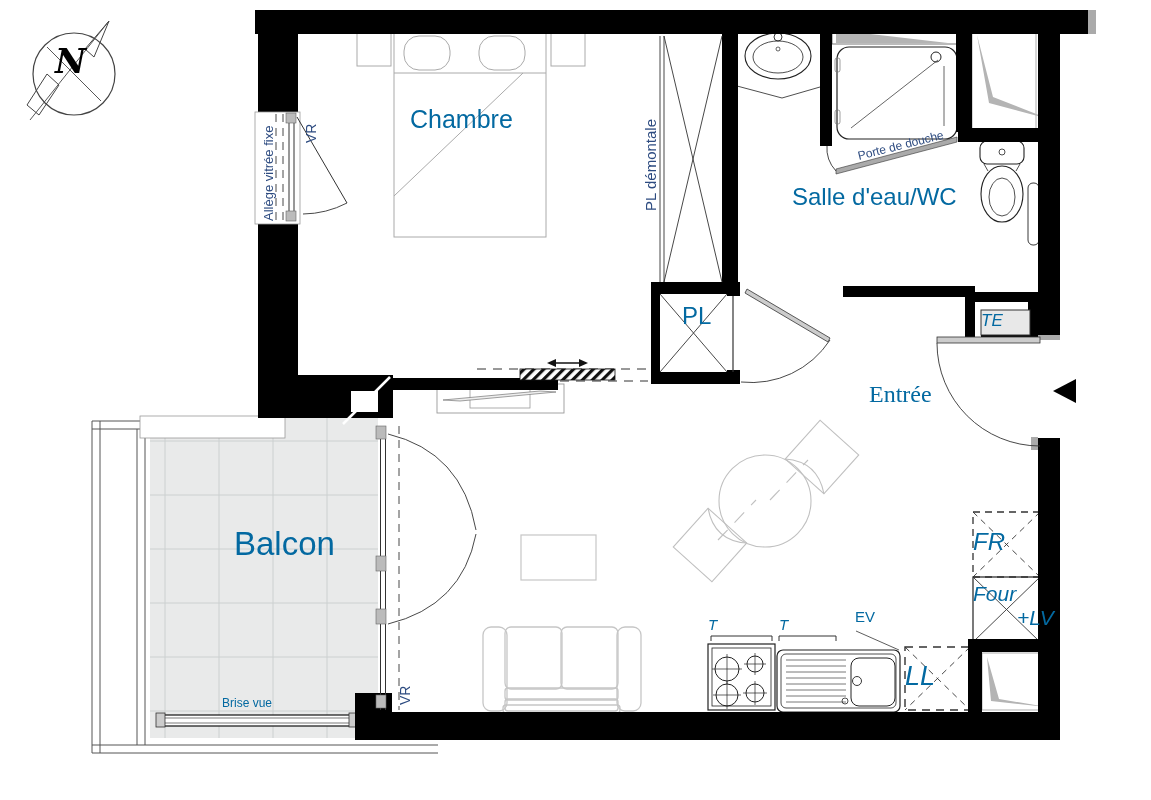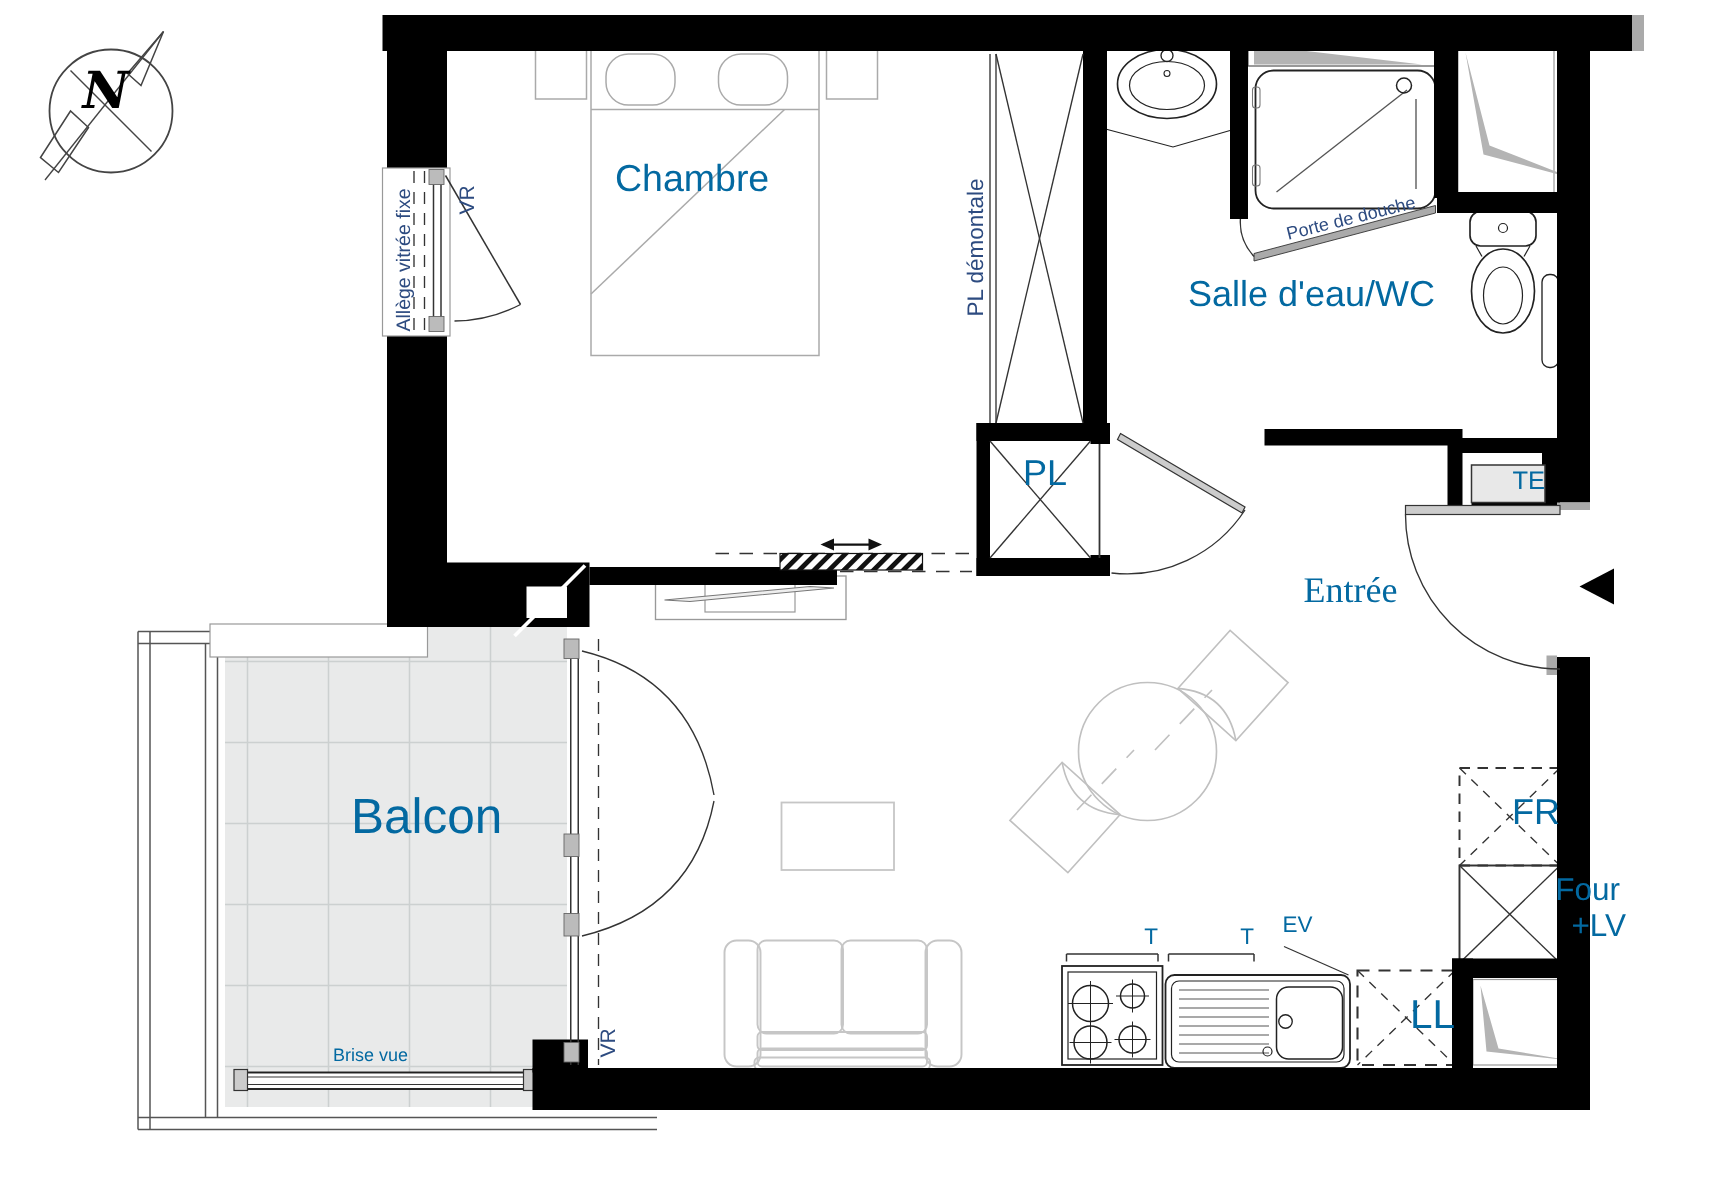--- a/index.html
+++ b/index.html
@@ -1,21 +1,21 @@
 <!DOCTYPE html>
 <html><head>
 <meta charset="utf-8">
 <style>
   html,body{margin:0;padding:0;background:#fff;}
   #plan{position:relative;width:1151px;height:800px;background:#fff;overflow:hidden;
         font-family:"Liberation Sans",sans-serif;}
   #plan svg{position:absolute;left:0;top:0;}
   .lbl{position:absolute;color:#0369a1;white-space:nowrap;line-height:1.05;}
   .ann{color:#2d4b80;}
-  .ctr{text-align:right;}
+  .ctr{text-align:left;font-style:italic;}
   .vlabel{position:absolute;transform:rotate(-90deg);transform-origin:0 0;white-space:nowrap;color:#2d4b80;}
   .tilt{transform:rotate(-14deg);transform-origin:0 50%;}
   .compassN{position:absolute;font-family:"DejaVu Serif",serif;font-style:italic;font-weight:700;color:#000;}
 </style>
 </head>
 <body>
 
 <div id="plan">
 
 <svg width="1151" height="800" viewBox="0 0 1151 800">
@@ -313,21 +313,21 @@
 
 <div class="lbl" style="left:410px;top:106px;font-size:25px;">Chambre</div>
 <div class="lbl" style="left:792px;top:184px;font-size:24px;">Salle d'eau/WC</div>
 <div class="lbl" style="left:869px;top:382px;font-size:24px;font-family:Liberation Serif, serif;">Entrée</div>
 <div class="lbl" style="left:234px;top:527px;font-size:33px;">Balcon</div>
 
 <div class="lbl" style="left:222px;top:697px;font-size:12px;">Brise vue</div>
 <div class="lbl" style="left:666px;top:303px;font-size:24px;margin-left:16px;">PL</div>
 <div class="lbl ctr" style="left:981px;top:312px;width:49px;font-size:17px;">TE</div>
 <div class="lbl ctr" style="left:973px;top:529px;width:67px;font-size:24px;">FR</div>
-<div class="lbl ctr" style="left:973px;top:583px;width:67px;font-size:21px;margin-left:40px;">Four</div>
+<div class="lbl ctr" style="left:973px;top:583px;width:67px;font-size:21px;">Four</div>
 <div class="lbl ctr" style="left:973px;top:607px;width:67px;font-size:21px;margin-left:44px;">+LV</div>
 <div class="lbl ctr" style="left:905px;top:662px;width:65px;font-size:27px;">LL</div>
 <div class="lbl ctr" style="left:708px;top:617px;width:64px;font-size:15px;">T</div>
 <div class="lbl ctr" style="left:779px;top:617px;width:57px;font-size:15px;">T</div>
 <div class="lbl" style="left:855px;top:609px;font-size:15px;">EV</div>
 <div class="lbl ann tilt" style="left:858px;top:150px;font-size:12px;">Porte de douche</div>
 
 <div class="vlabel" style="left:303px;top:143px;font-size:14px;">VR</div>
 <div class="vlabel" style="left:397px;top:705px;font-size:14px;">VR</div>
 <div class="vlabel" style="left:642px;top:211px;font-size:15px;">PL démontale</div>

